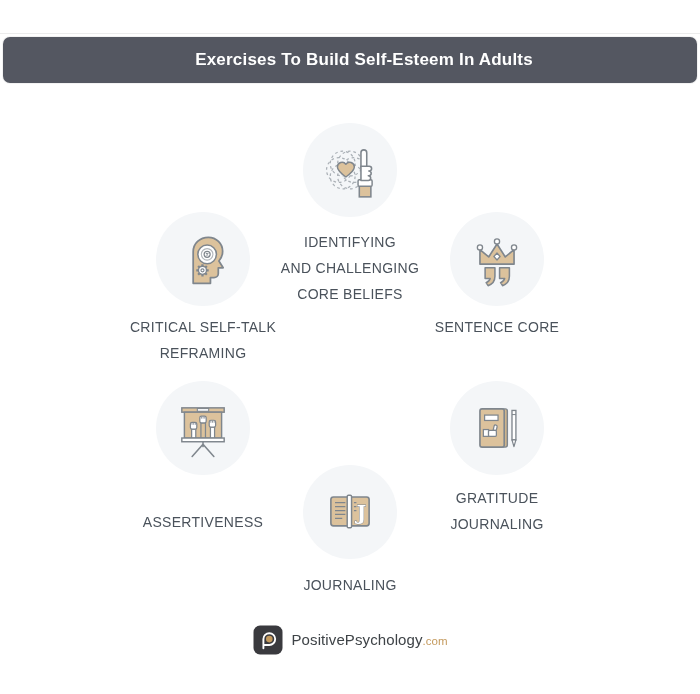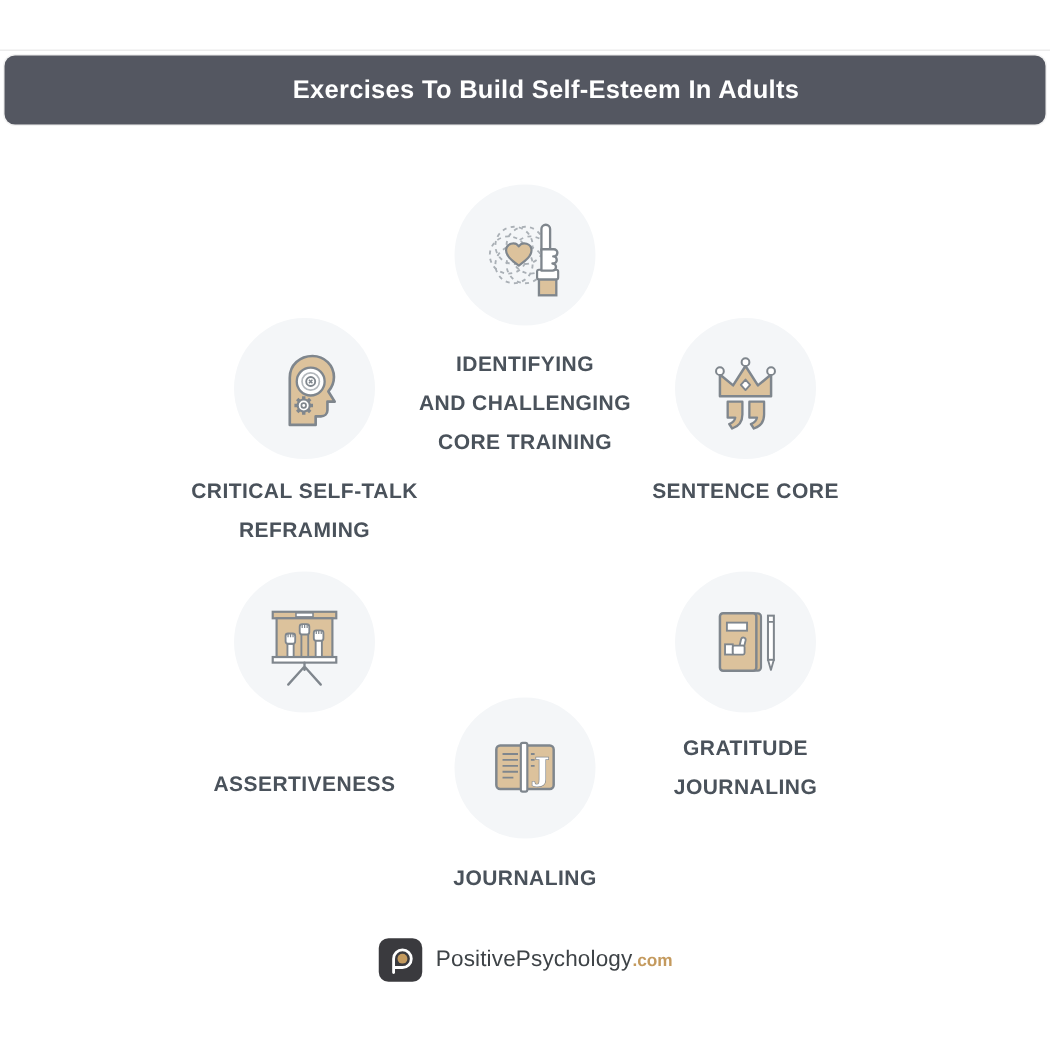--- a/index.html
+++ b/index.html
@@ -17,21 +17,21 @@
     box-shadow:0 0 0 1px rgba(0,0,0,0.05);
   }
   .header-bar .title{
     color:#ffffff;font-size:17px;font-weight:700;letter-spacing:.2px;margin-left:28px;
   }
   .circle{
     position:absolute;width:94px;height:94px;border-radius:50%;
     background:#f4f6f8;display:flex;align-items:center;justify-content:center;
   }
   .label{
-    position:absolute;text-align:center;color:#4a525b;font-weight:700;
+    position:absolute;text-align:center;color:#4a525b;font-weight:400;
     font-size:14px;line-height:26px;letter-spacing:.3px;
   }
   
   .c-top{left:303px;top:123px}
   .c-left-up{left:156px;top:212px}
   .c-right-up{left:450px;top:212px}
   .c-left-low{left:156px;top:381px}
   .c-right-low{left:450px;top:381px}
   .c-bottom{left:303px;top:465px}
   
@@ -40,21 +40,21 @@
   .l-right-up{left:367px;top:314px;width:260px}
   .l-left-low{left:73px;top:509px;width:260px}
   .l-right-low{left:367px;top:485px;width:260px}
   .l-bottom{left:230px;top:572px;width:240px}
   
   .footer{
     position:absolute;left:0;top:624px;width:700px;height:32px;
     display:flex;align-items:center;justify-content:center;gap:9px;
   }
   .brand-text{font-size:15px;font-weight:400;color:#3e4347;letter-spacing:.1px}
-  .brand-tld{font-size:11.5px;font-weight:700;color:#c49a5e}
+  .brand-tld{font-size:11.5px;font-weight:400;color:#c49a5e}
 </style>
 </head>
 <body>
 
 <div class="top-hairline"></div>
 
 <div class="header-bar">
   <div class="title">Exercises To Build Self-Esteem In Adults</div>
 </div>
 
@@ -71,21 +71,21 @@
     <path d="M26 36.8 C20.8 32.9 17.8 30.4 17.8 27.1 a4.55 4.55 0 0 1 8.2 -2.7 a4.55 4.55 0 0 1 8.2 2.7 C34.2 30.4 31.2 32.9 26 36.8 Z" fill="#dcc29c" stroke="#7f868d" stroke-width="1.4" stroke-linejoin="round"></path>
     <rect x="39" y="45.7" width="11.2" height="10.3" fill="#dcc29c" stroke="#7f868d" stroke-width="1.5"></rect>
     <rect x="37.8" y="39.5" width="13.6" height="6.2" rx="1.2" fill="#ffffff" stroke="#7f868d" stroke-width="1.4"></rect>
     <rect x="40.6" y="10.5" width="5.6" height="19" rx="2.8" fill="#ffffff" stroke="#7f868d" stroke-width="1.5"></rect>
     <path d="M40.6 26.3 H48.6 a2.3 2.3 0 0 1 0 4.6 h-.4 a2.3 2.3 0 0 1 0 4.6 h-.5 a2.3 2.3 0 0 1 0 4.6 H40.6 Z" fill="#ffffff" stroke="#7f868d" stroke-width="1.5" stroke-linejoin="round"></path>
   </svg>
 </div>
 <div class="label l-top">
   <div>IDENTIFYING</div>
   <div>AND CHALLENGING</div>
-  <div>CORE TRAINING</div>
+  <div>CORE BELIEFS</div>
 </div>
 
 <div class="circle c-left-up">
   <svg width="62" height="62" viewBox="0 0 60 60">
     <path d="M20.5 53.5 V23 C20.5 14.8 27 9 35.2 9 42.9 9 49 15 49 22.6 c0 3.6 -1.4 6.8 -3.6 9.3 L49.5 38.5 h-4.7 V44 c0 2.3 -1.8 4 -4.2 4 h-3.4 v5.5 Z" fill="#dcc29c" stroke="#7f868d" stroke-width="1.7" stroke-linejoin="round"></path>
     <circle cx="34" cy="25.5" r="9" fill="#ffffff" stroke="#7f868d" stroke-width="1.5"></circle>
     <circle cx="34" cy="25.5" r="5.6" fill="none" stroke="#b2b7bc" stroke-width="1.1"></circle>
     <circle cx="34" cy="25.5" r="2.9" fill="#ffffff" stroke="#7f868d" stroke-width="1.2"></circle>
     <path d="M32.9 24.4 l2.2 2.2 M35.1 24.4 l-2.2 2.2" stroke="#7f868d" stroke-width="1"></path>
     <g stroke="#7f868d" stroke-width="2.2">

